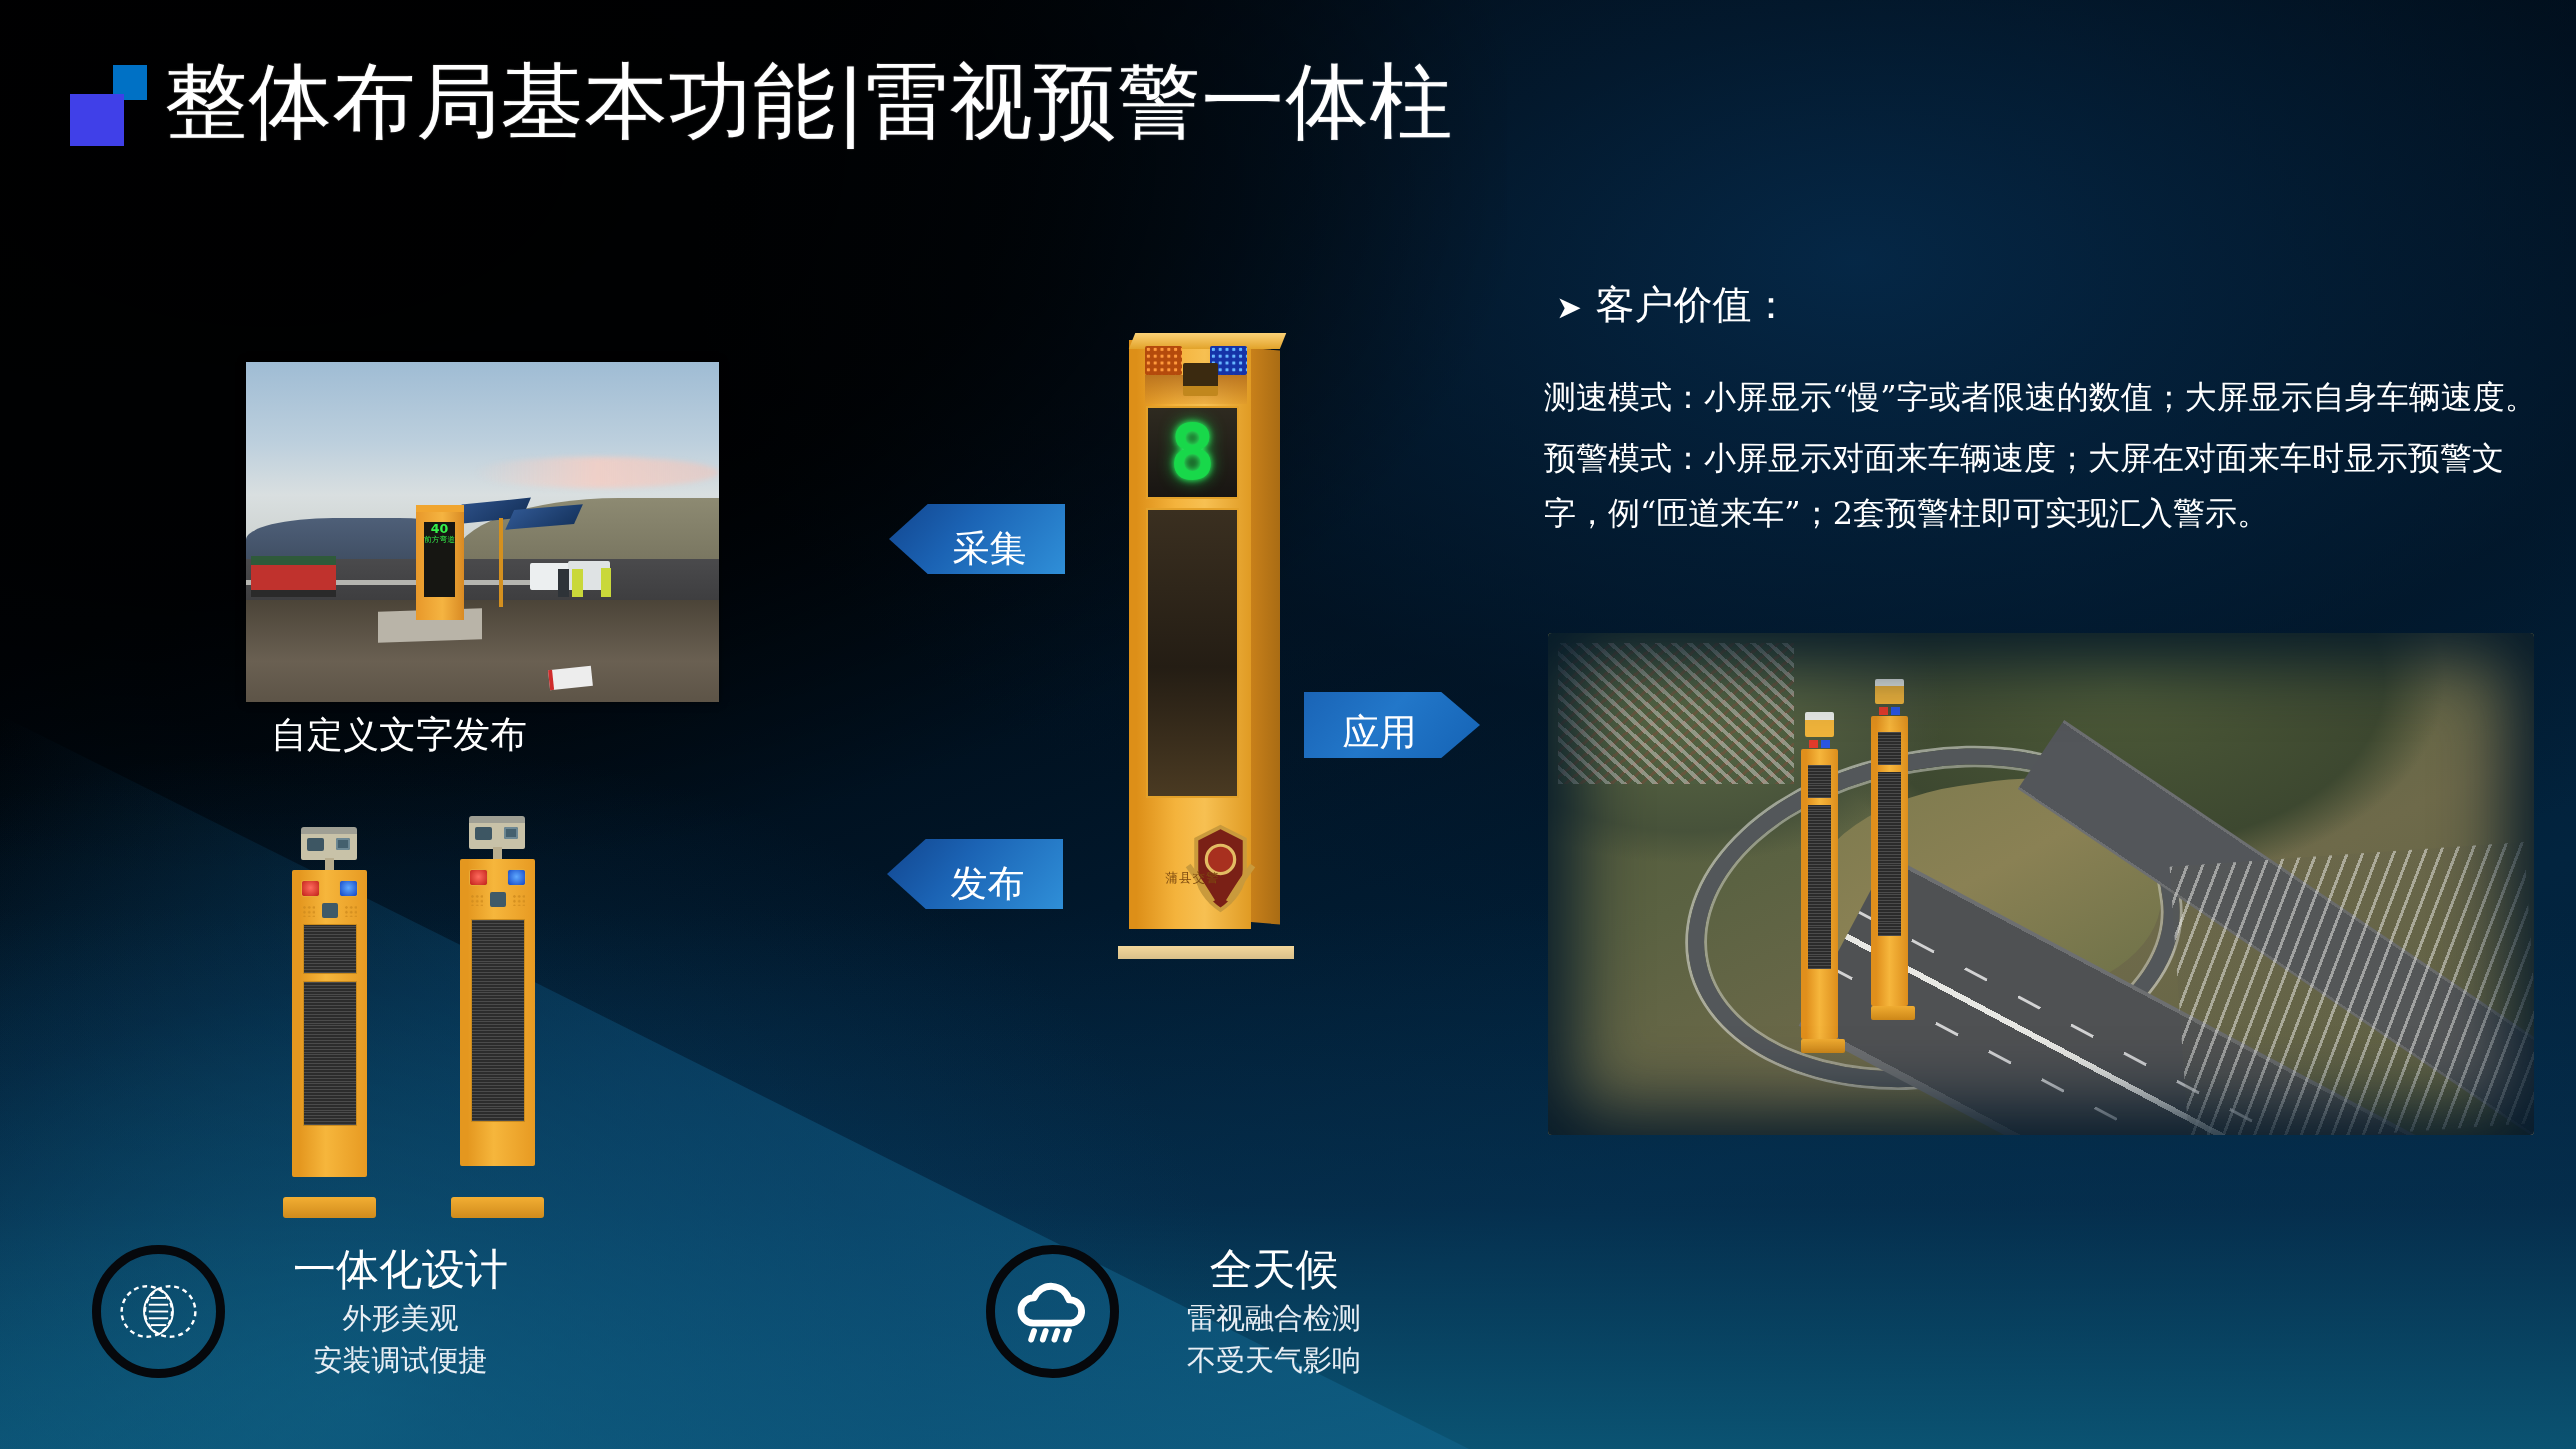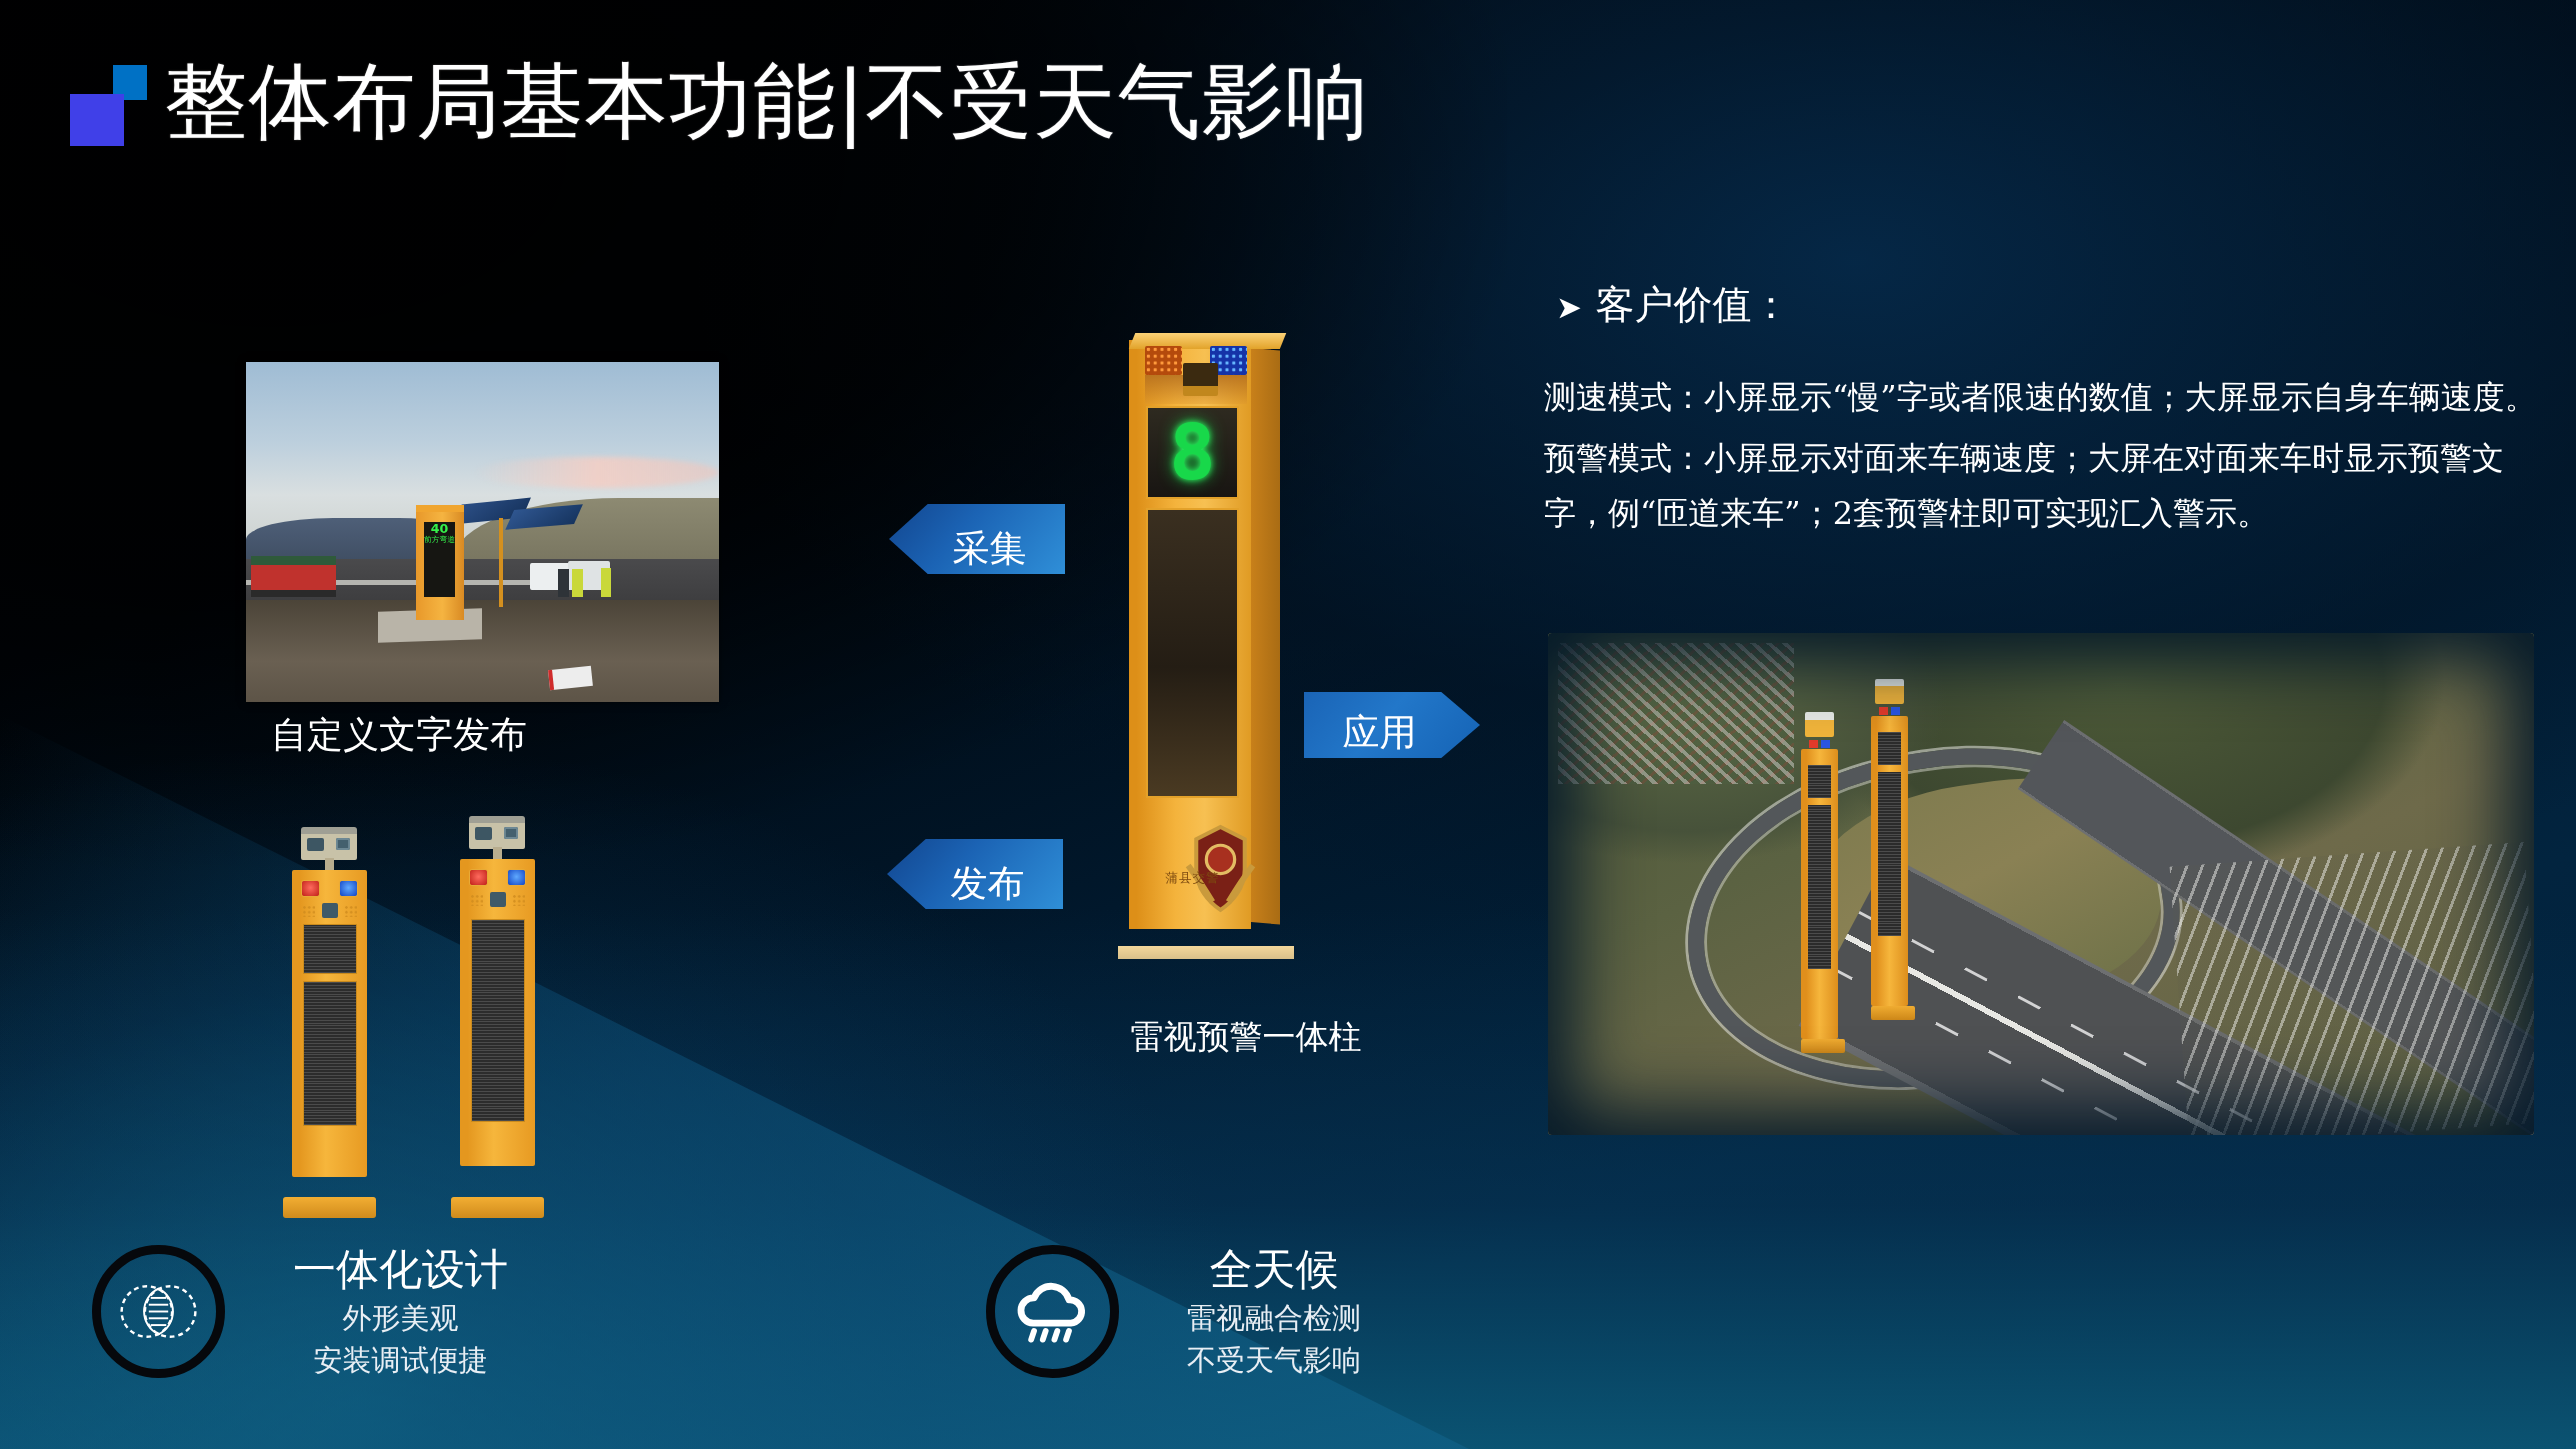--- a/index.html
+++ b/index.html
@@ -400,21 +400,21 @@
 
   <div class="bg-dark-top"></div>
   <div class="bg-glow-bottom"></div>
   <div class="bg-glow-bl"></div>
   <div class="bg-wedge"></div>
 
   <div class="title-row">
     <span class="bullet">
       <span class="sq-small"></span>
       <span class="sq-big"></span>
-    </span><span class="title-text">整体布局基本功能|不受天气影响</span>
+    </span><span class="title-text">整体布局基本功能|雷视预警一体柱</span>
   </div>
 
 
   <div class="photo-main">
     <div class="ph-sky"></div>
     <div class="ph-cloud"></div>
     <div class="ph-hill-r"></div>
     <div class="ph-hill-l"></div>
     <div class="ph-road"></div>
     <div class="ph-ground"></div>
@@ -489,21 +489,20 @@
       <svg class="svg-ico" viewBox="0 0 48 48" width="43" height="43" aria-hidden="true">
         <path d="M24 3 L36 9 V24 C36 33 30 40 24 44 C18 40 12 33 12 24 V9 Z" fill="#7a2016" stroke="#c99a3c" stroke-width="2"></path>
         <circle cx="24" cy="19" r="7" fill="#a8301f" stroke="#e3bc63" stroke-width="1.6"></circle>
         <path d="M8 22 Q14 30 20 40 M40 22 Q34 30 28 40" stroke="#c99a3c" stroke-width="3" fill="none"></path>
       </svg>
     </div>
     <div class="cp-badge-text">蒲县交警</div>
     <div class="cp-foot"></div>
   </div>
 
-  <div class="center-caption">雷视预警一体柱</div>
 
   <div class="chev left" id="chev-collect">
     <span>采集</span>
   </div>
   <div class="chev left" id="chev-publish">
     <span>发布</span>
   </div>
   <div class="chev right" id="chev-apply">
     <span>应用</span>
   </div>

